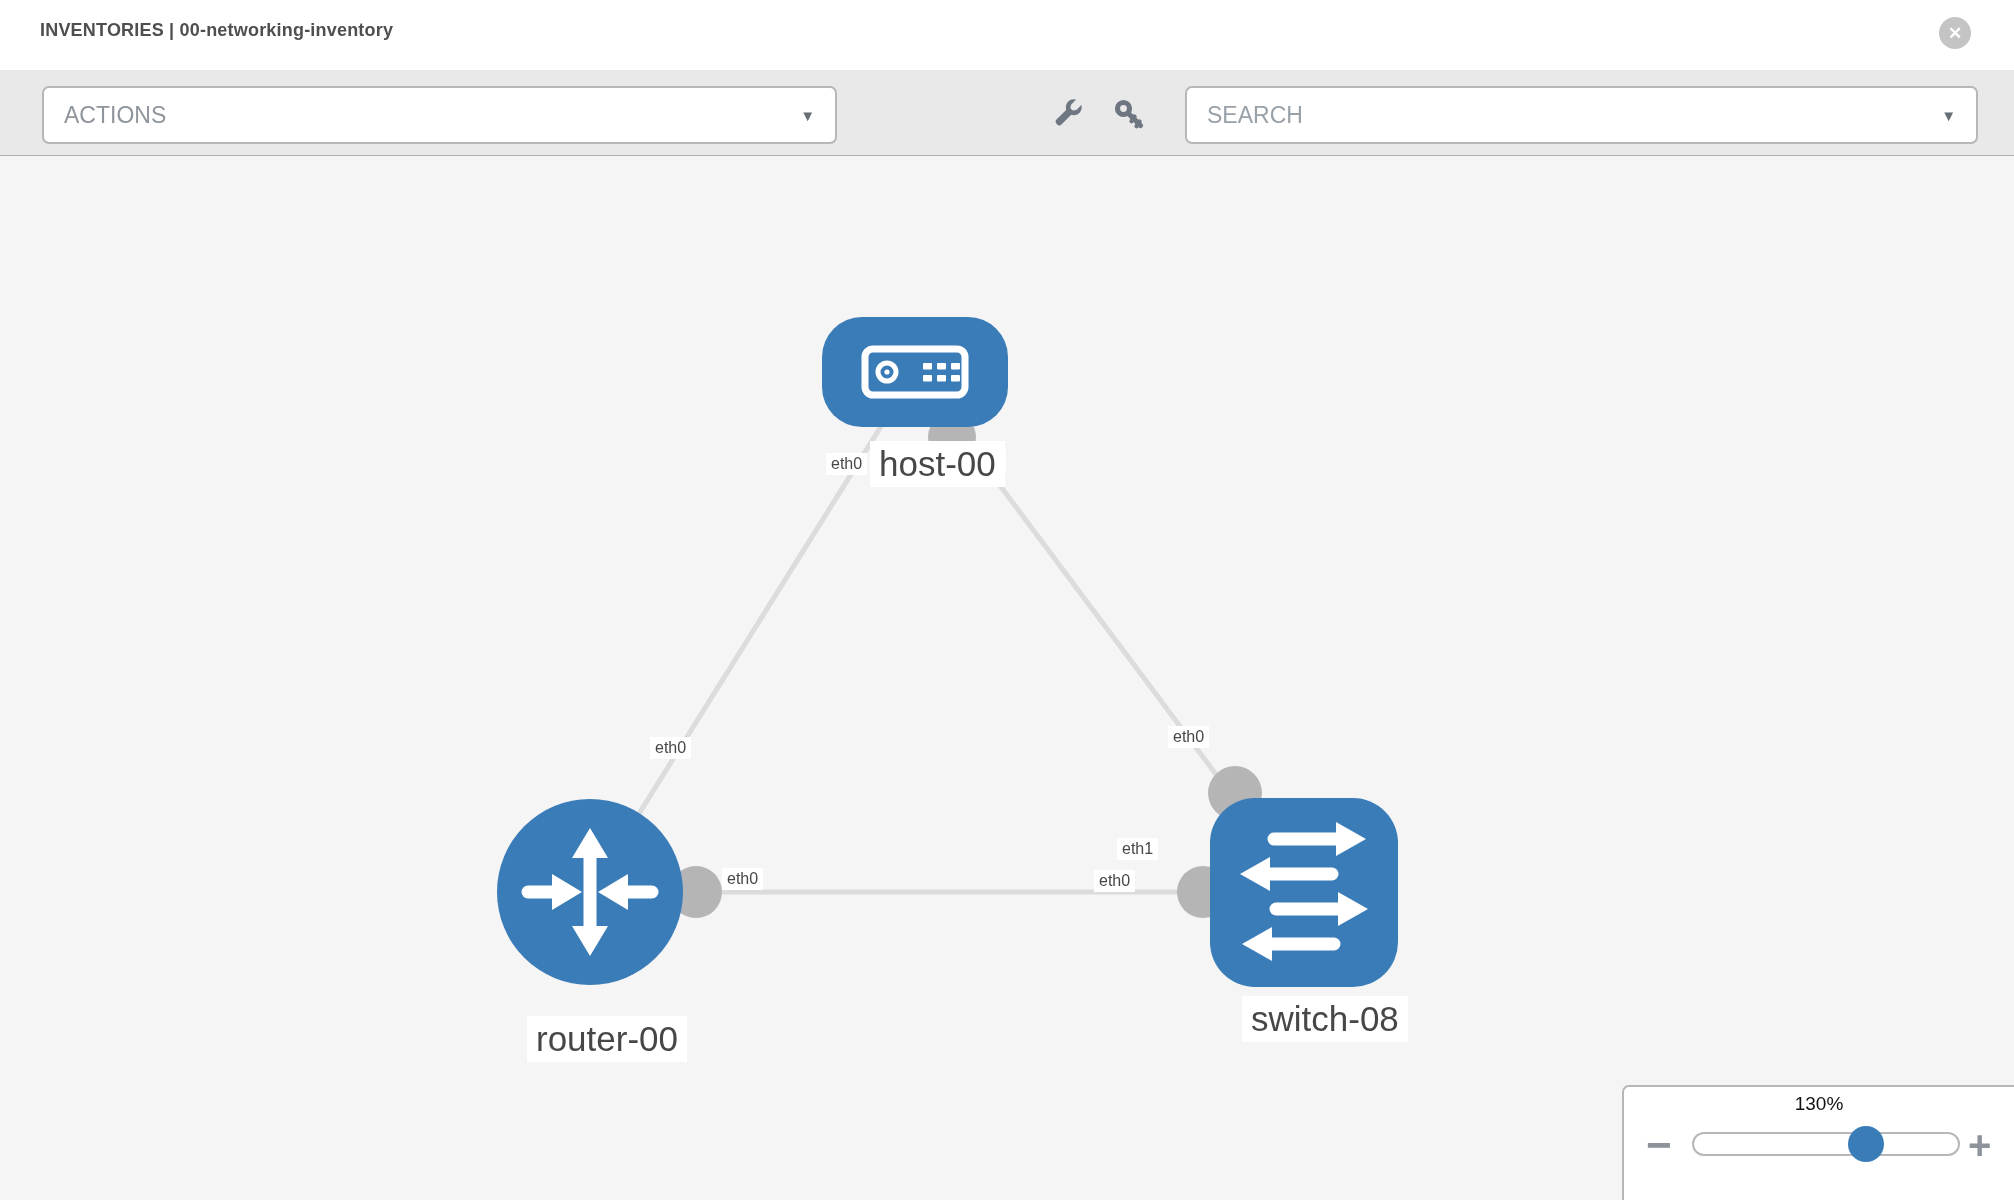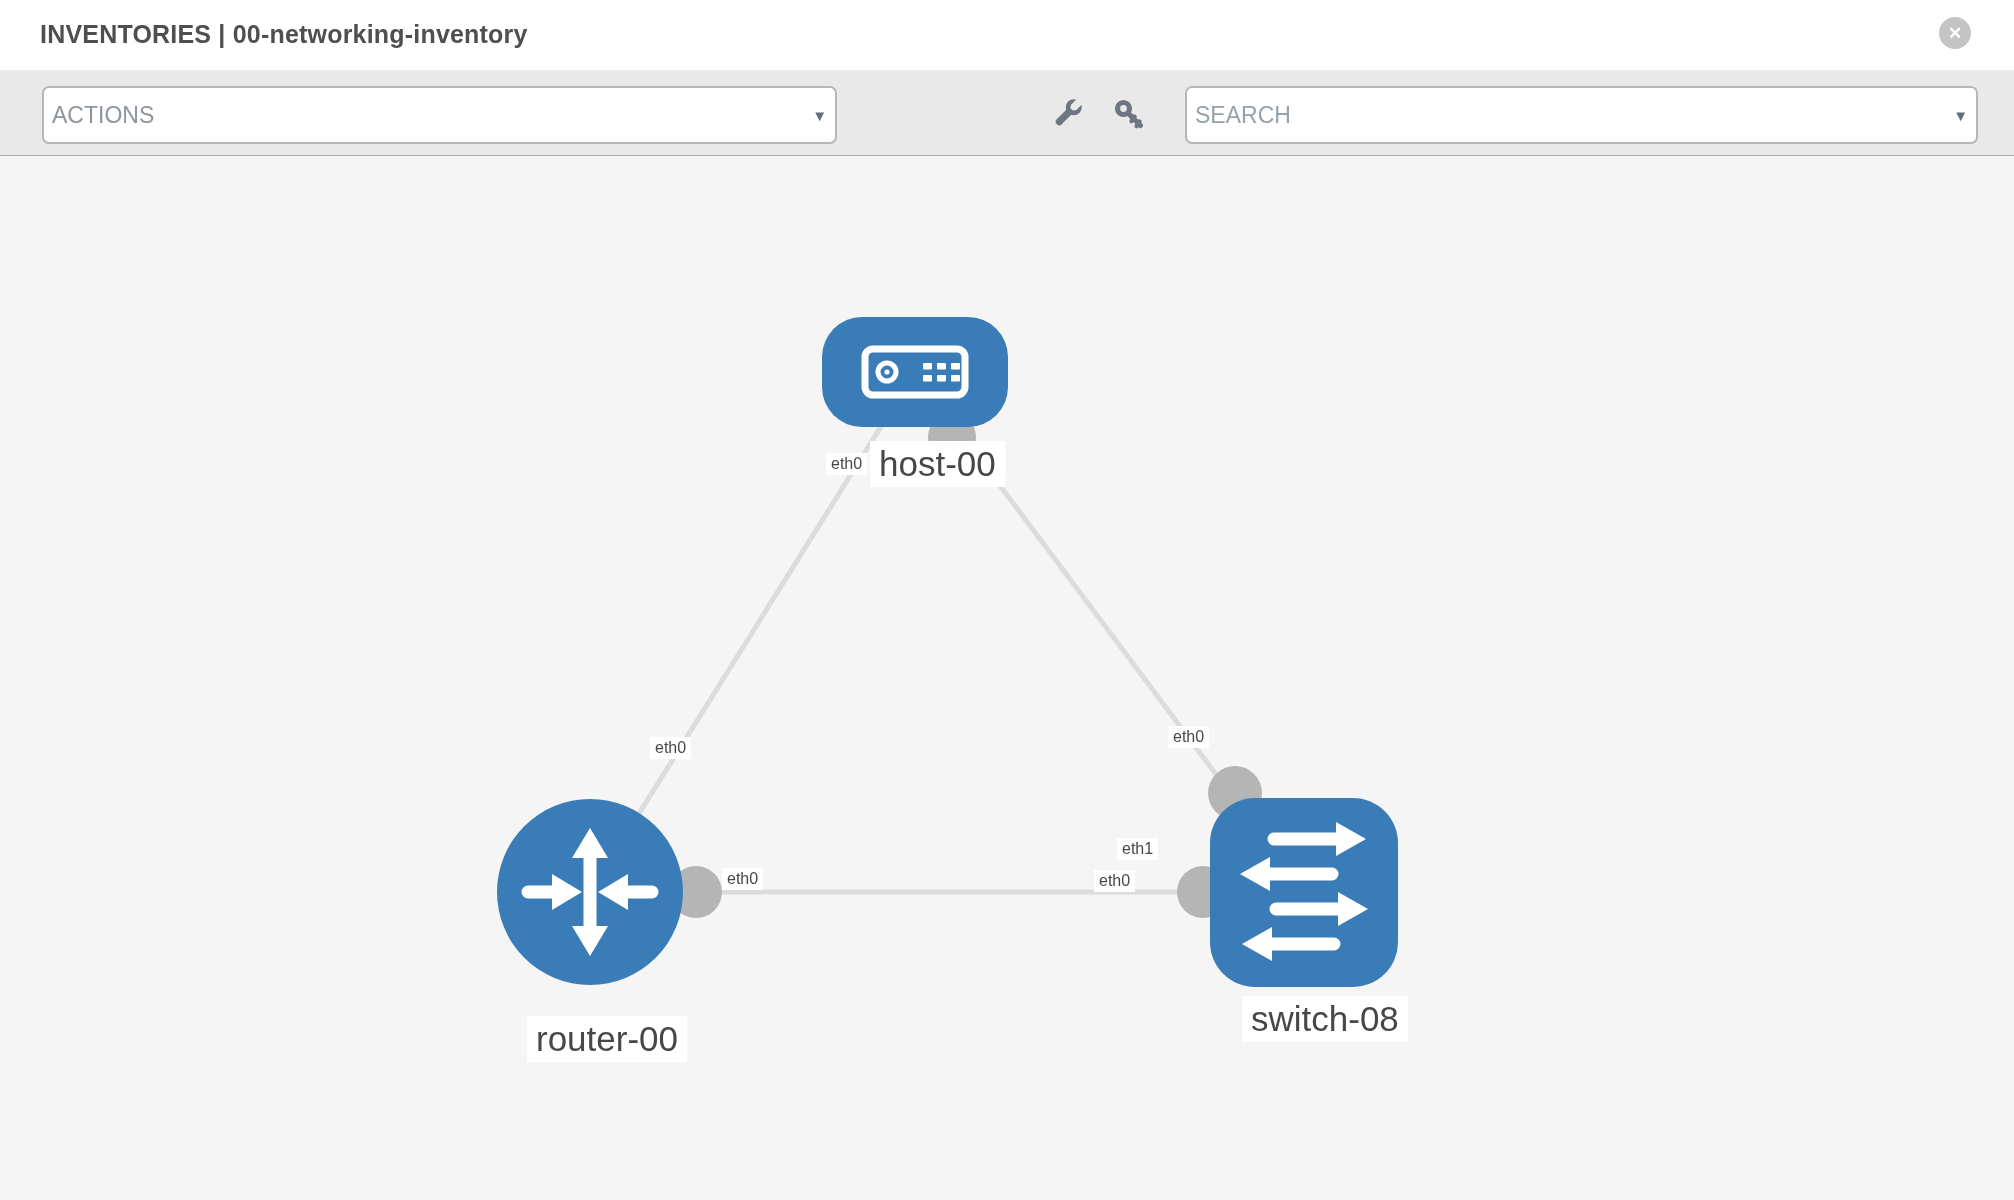--- a/index.html
+++ b/index.html
@@ -12,28 +12,28 @@
     --box-border:#b7b7b7;
     --muted-icon:#6e7681;
     --control-gray:#8e939b;
   }
   *{box-sizing:border-box;margin:0;padding:0;}
   html,body{width:2014px;height:1200px;background:#fff;font-family:"Liberation Sans",sans-serif;}
   .app{position:relative;width:2014px;height:1200px;overflow:hidden;background:#fff;}
 
   
   .header{position:relative;height:70px;background:#fff;}
-  .header-title{position:absolute;left:40px;top:20px;font-size:25px;font-weight:bold;color:#4f4f4f;letter-spacing:.2px;}
+  .header-title{position:absolute;left:40px;top:20px;font-size:18px;font-weight:bold;color:#4f4f4f;letter-spacing:.2px;}
   .close-btn{position:absolute;right:43px;top:17px;width:32px;height:32px;border-radius:50%;
     background:#c4c4c4;color:#fff;font-size:17px;font-weight:bold;display:flex;align-items:center;justify-content:center;cursor:pointer;}
 
   
   .toolbar{position:relative;height:86px;background:var(--toolbar-bg);border-bottom:1px solid #b0b0b0;}
   .select-box{position:absolute;top:16px;height:58px;background:#fff;border:2px solid var(--box-border);
-    border-radius:7px;display:flex;align-items:center;padding:0 8px;font-size:23px;color:#8f959c;}
+    border-radius:7px;display:flex;align-items:center;padding:0 20px;font-size:23px;color:#8f959c;}
   .select-box .caret{margin-left:auto;font-size:15px;color:#666e76;}
   .actions-box{left:42px;width:795px;}
   .search-box{left:1185px;width:793px;}
   .search-box input{flex:1;border:none;outline:none;font-size:23px;color:#b91c1c;background:transparent;
     font-family:"Liberation Sans",sans-serif;}
   .search-box input::placeholder{color:#98a0a8;opacity:1;}
   .tool-icon{position:absolute;top:21px;width:48px;height:48px;display:flex;align-items:center;justify-content:center;cursor:pointer;}
   .wrench-btn{left:1042px;}
   .key-btn{left:1106px;}
 
@@ -168,15 +168,23 @@
     <div class="chip eth" style="left:650px;top:581px;">eth0</div>
     <div class="chip eth" style="left:1168px;top:570px;">eth0</div>
     <div class="chip eth" style="left:722px;top:712px;">eth0</div>
     <div class="chip eth" style="left:1094px;top:714px;z-index:1;">eth0</div>
     <div class="chip eth" style="left:1117px;top:682px;z-index:2;">eth1</div>
 
     <div class="chip name" style="left:870px;top:285px;z-index:2;">host-00</div>
     <div class="chip name" style="left:527px;top:860px;">router-00</div>
     <div class="chip name" style="left:1242px;top:840px;">switch-08</div>
 
+    <div class="zoom-panel">
+      <div class="zoom-value">130%</div>
+      <div class="zoom-minus">−</div>
+      <div class="zoom-track">
+        <div class="zoom-thumb"></div>
+      </div>
+      <div class="zoom-plus">+</div>
+    </div>
   </div>
 
 </div>
 
 </body></html>

